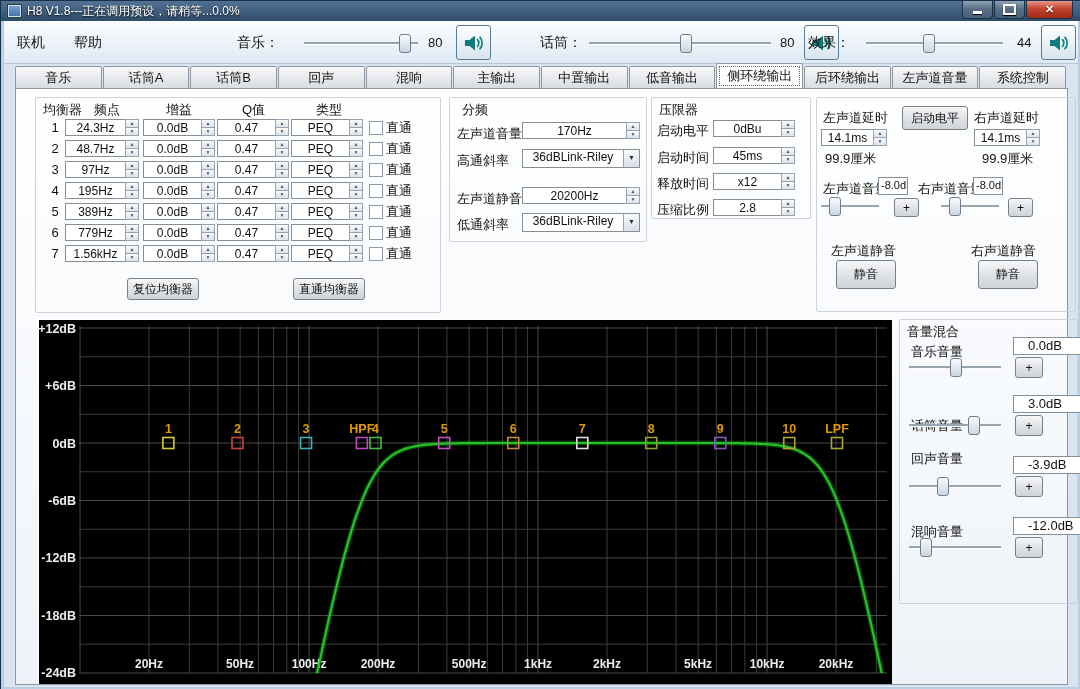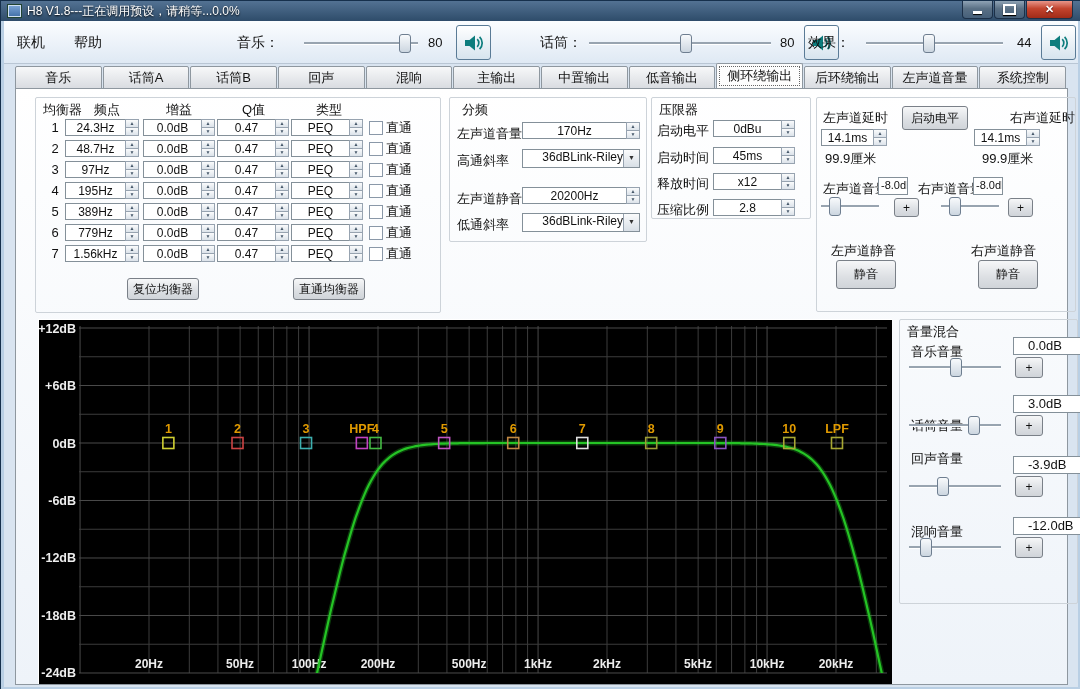--- a/index.html
+++ b/index.html
@@ -40,21 +40,21 @@
   .lbl{position:absolute;font-size:13px;color:#111;white-space:nowrap;}
   
   .spin{position:absolute;height:17px;display:flex;}
   .spin .sv{flex:1;background:#fff;border:1px solid #849099;border-right:none;font-size:12px;
             text-align:center;line-height:16px;color:#111;overflow:hidden;}
   .sb{width:14px;display:flex;flex-direction:column;}
   .sb div{flex:1;font-size:5px;line-height:7px;text-align:center;color:#46586a;
           background:linear-gradient(#fafbfc,#dce3ea);border:1px solid #97a3b0;}
   .sb div:first-child{border-bottom:none;}
   .combo{position:absolute;height:17px;display:flex;background:#fff;border:1px solid #849099;}
-  .combo .cv{flex:1;font-size:12px;line-height:15px;text-align:right;color:#111;overflow:hidden;white-space:nowrap;}
+  .combo .cv{flex:1;font-size:12px;line-height:15px;text-align:center;color:#111;overflow:hidden;white-space:nowrap;}
   .combo .ca{width:15px;background:linear-gradient(#fafbfc,#d8dfe6);border-left:1px solid #97a3b0;
              font-size:7px;line-height:15px;text-align:center;color:#333;}
   .btn{position:absolute;background:linear-gradient(#f6f7f8,#dcdfe3 60%,#d0d4d9);border:1px solid #7a8088;
        border-radius:3px;font-size:12px;color:#111;display:flex;align-items:center;justify-content:center;white-space:nowrap;}
   .chk{position:absolute;width:12px;height:12px;background:#fff;border:1px solid #8a98a8;}
   .vbox{position:absolute;background:#fff;border:1px solid #849099;font-size:11px;line-height:15px;
         color:#111;overflow:hidden;white-space:nowrap;padding-left:2px;}
   .vbox.big{font-size:13px;line-height:15px;padding-left:14px;}
   .slider{position:absolute;height:18px;}
   .slider .track{position:absolute;left:0;right:0;top:8px;height:2px;background:#98a4b0;box-shadow:0 1px 0 #fff;}
@@ -435,21 +435,21 @@
         <div class="sb">
           <div>▲</div>
           <div>▼</div>
         </div>
       </div>
     </div>
 
   <div class="gbox" style="left:815px;top:96px;width:258px;height:213px"></div>
   <span class="lbl" style="left:822px;top:108px">左声道延时</span>
   <div class="btn" style="left:901px;top:105px;width:64px;height:22px">启动电平</div>
-  <span class="lbl" style="left:1009px;top:108px">右声道延时</span>
+  <span class="lbl" style="left:973px;top:108px">右声道延时</span>
   <div class="spin" style="left:820px;top:128px;width:66px">
     <div class="sv">14.1ms</div>
     <div class="sb">
         <div>▲</div>
         <div>▼</div>
       </div>
   </div>
   <div class="spin" style="left:973px;top:128px;width:66px">
     <div class="sv">14.1ms</div>
     <div class="sb">

